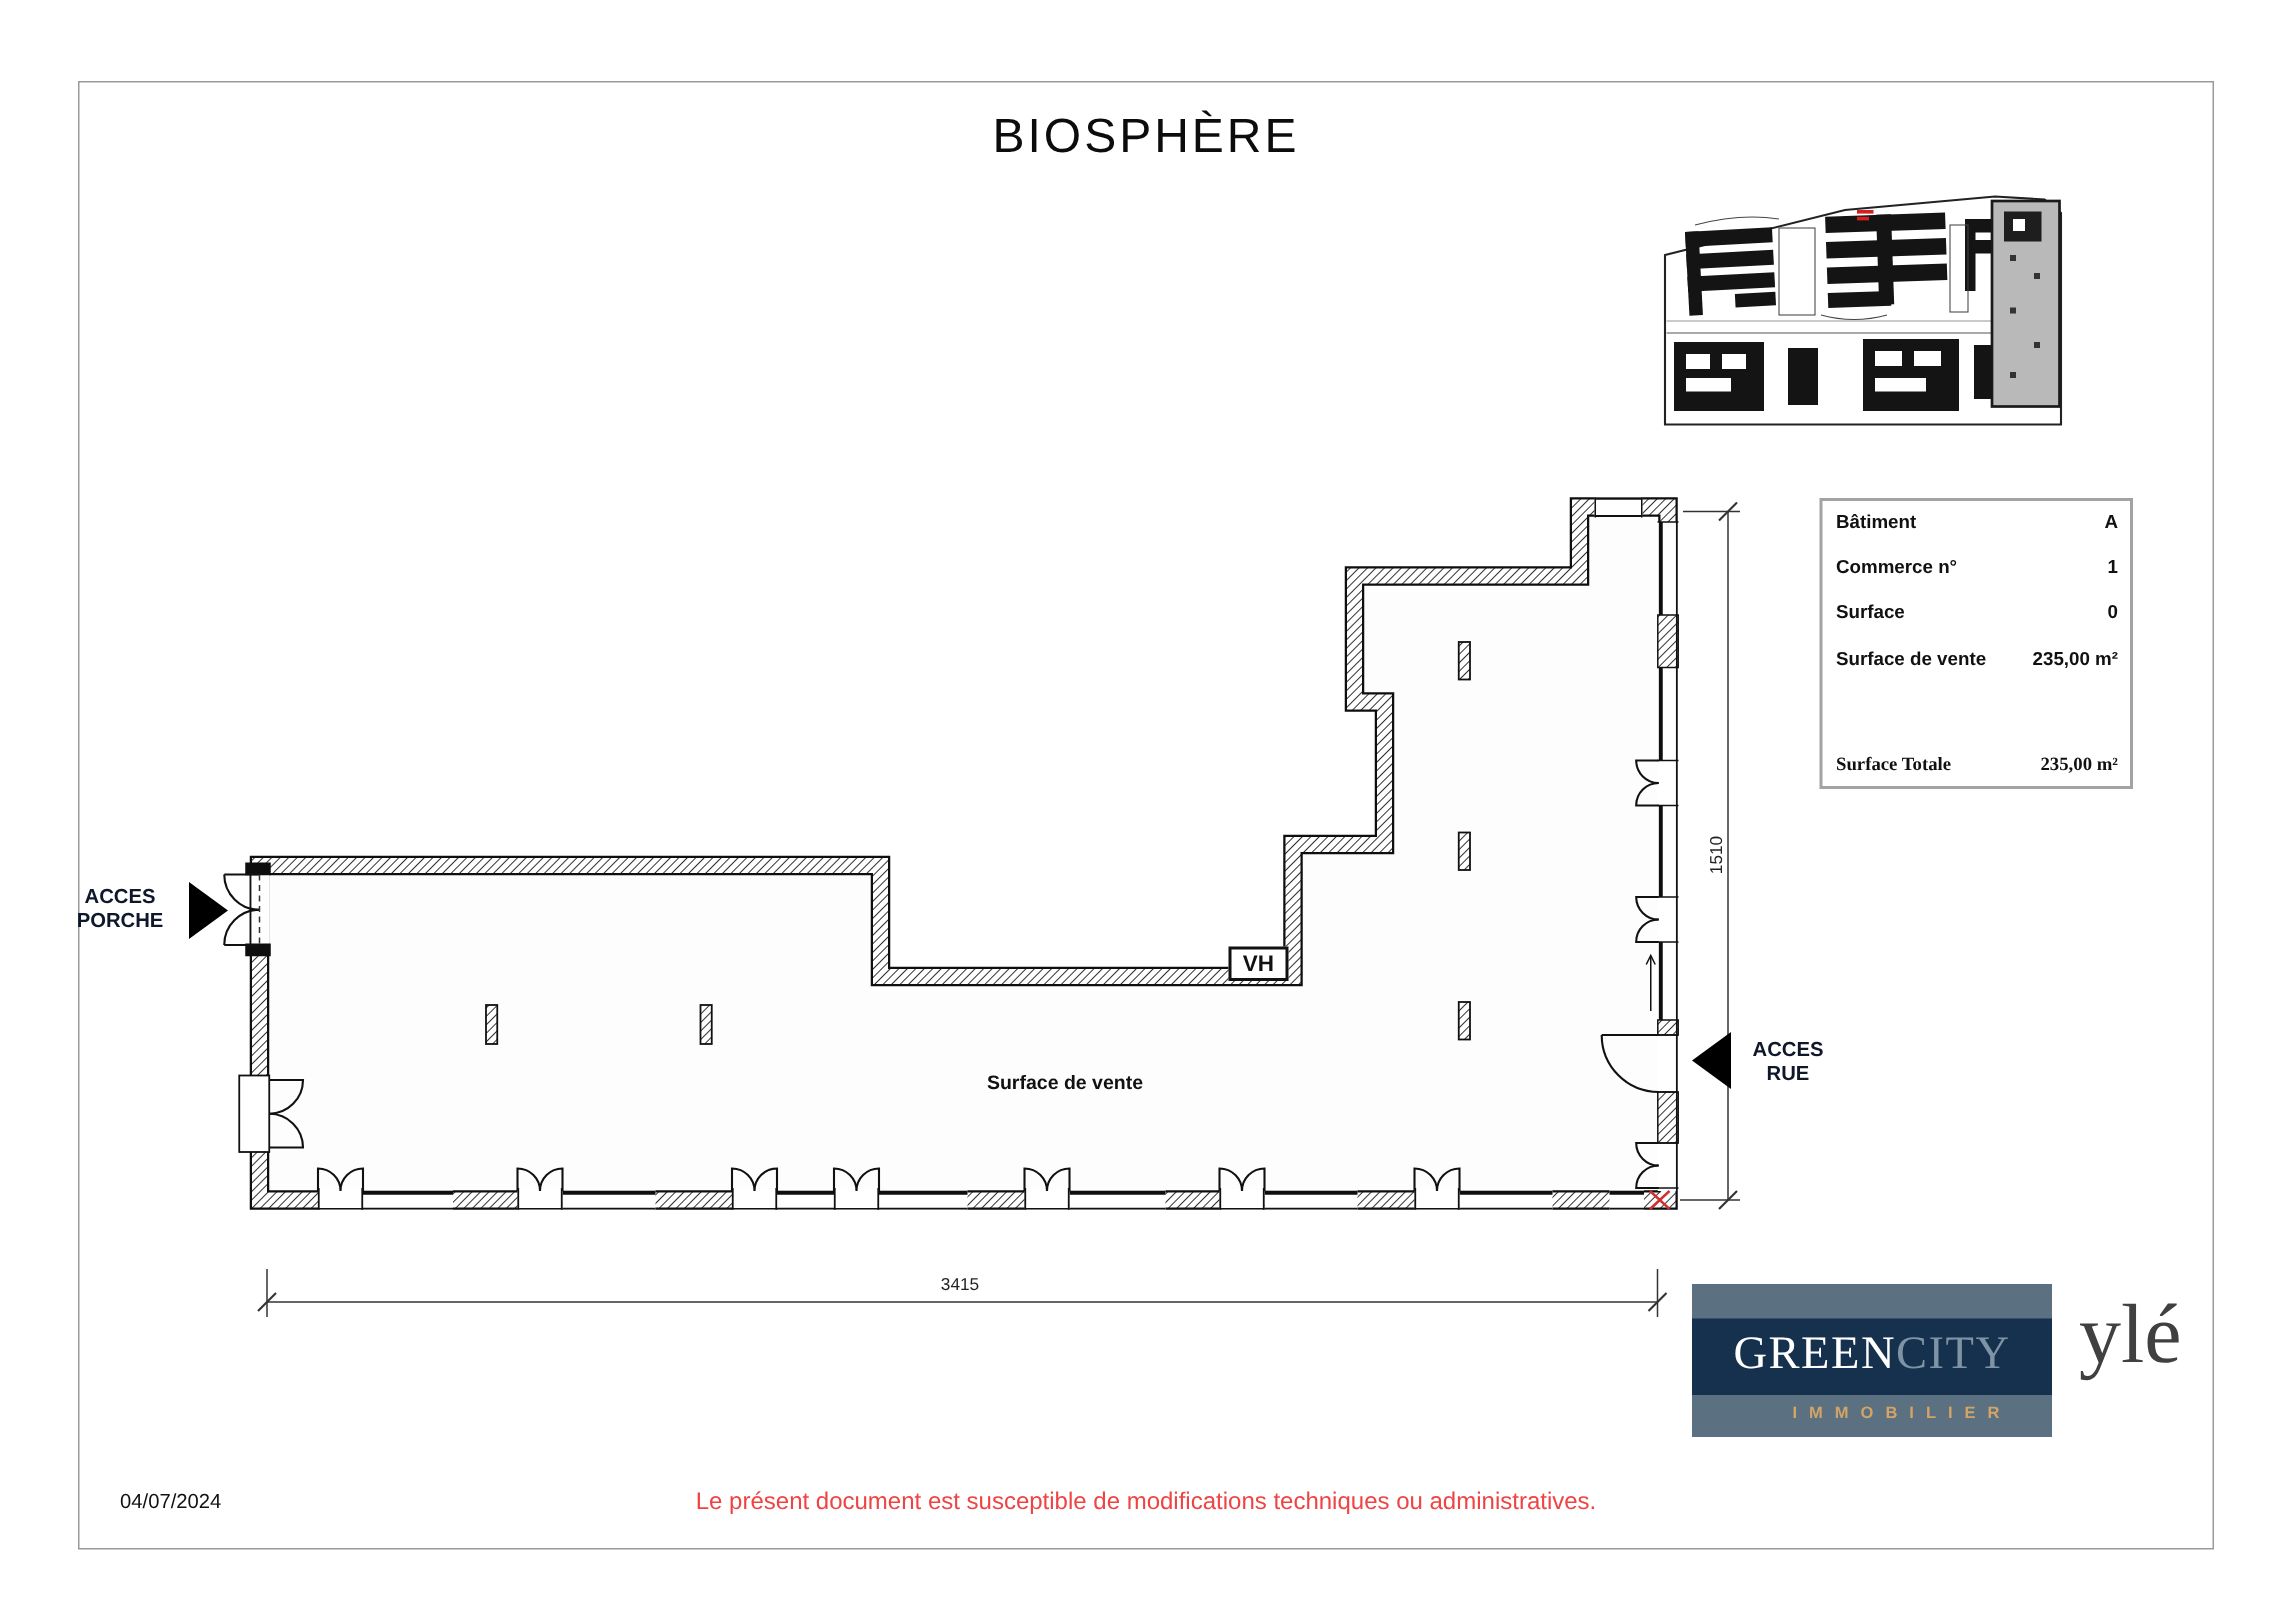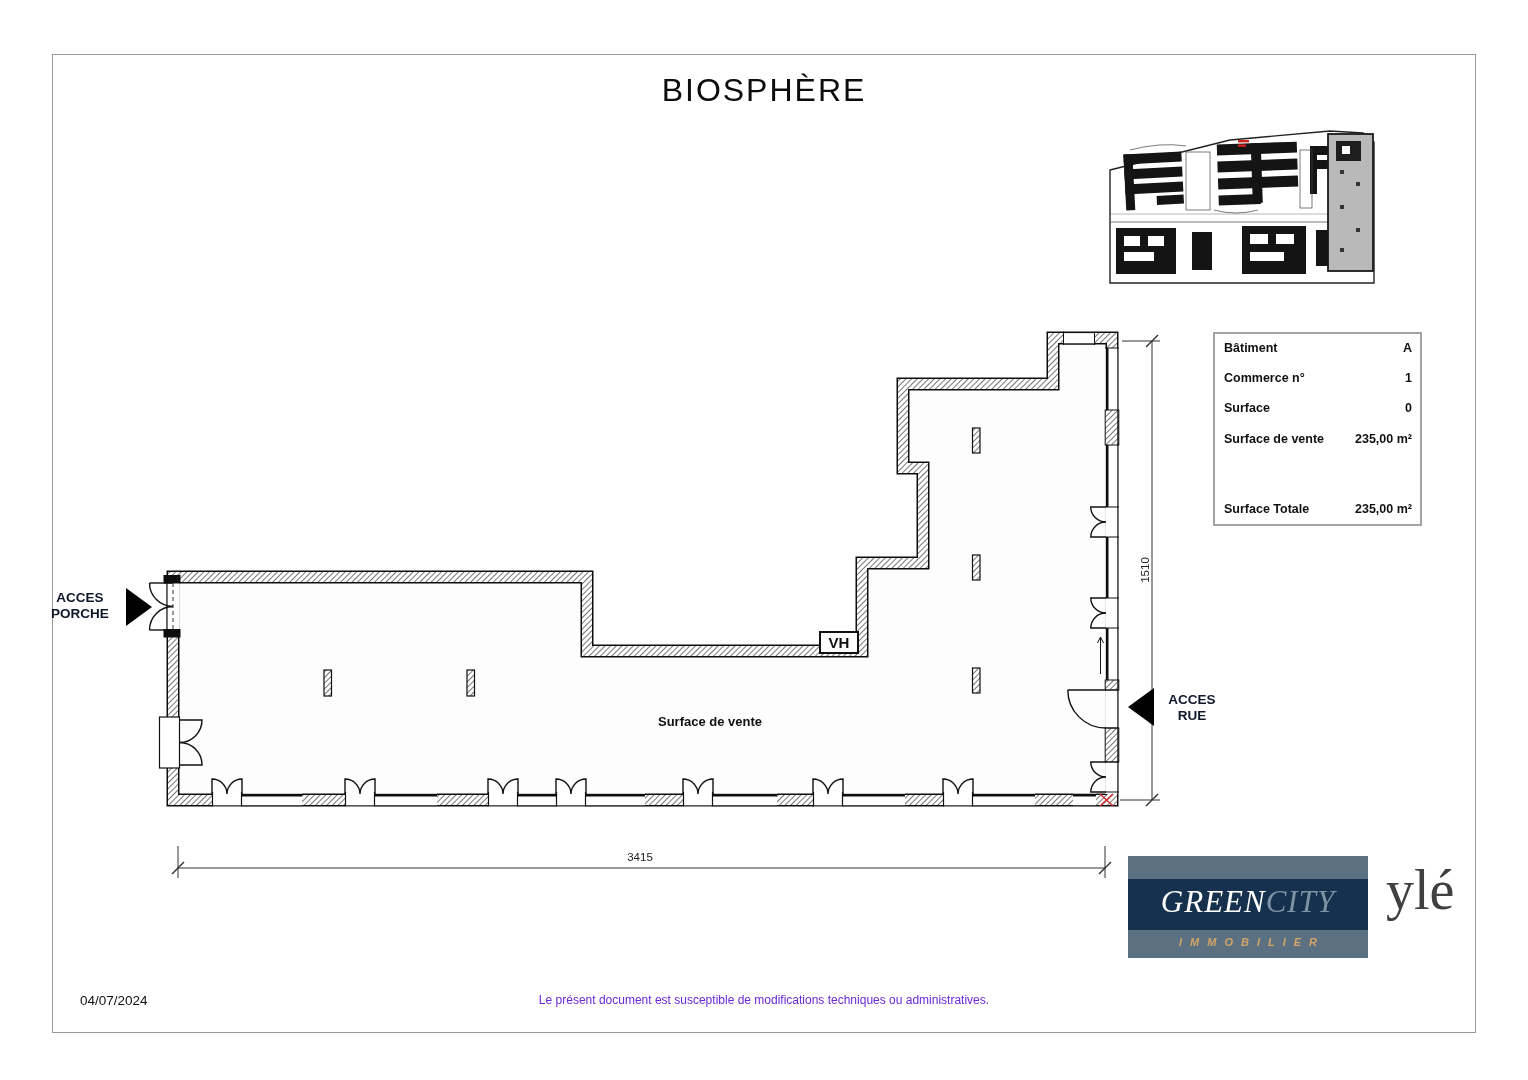--- a/index.html
+++ b/index.html
@@ -23,29 +23,29 @@
   #acces-rue-arrow{left:1128px;top:688px;}
   
   #room-label{left:600px;top:714px;width:220px;text-align:center;font-size:13px;font-weight:bold;}
   #vh-box{left:819px;top:631px;width:36px;height:19px;border:2px solid #111;background:#fff;
           text-align:center;font-size:15px;font-weight:bold;line-height:19px;}
   .dim-label{font-size:11.5px;color:#222;}
   #dim-width{left:600px;top:851px;width:80px;text-align:center;}
   #dim-height{left:1116px;top:563px;width:60px;height:14px;text-align:center;transform:rotate(-90deg);}
   
   #doc-date{left:80px;top:993px;font-size:13.5px;}
-  #disclaimer{left:0;top:993px;width:1528px;text-align:center;font-size:12px;color:#6d28d9;}
-  
-  #greencity-logo{left:1128px;top:856px;width:240px;height:102px;background:#5b7080;font-style:italic;}
+  #disclaimer{left:0;top:993px;width:1528px;text-align:center;font-size:16px;color:#ef4444;}
+  
+  #greencity-logo{left:1128px;top:856px;width:240px;height:102px;background:#5b7080;}
   #gc-band{position:absolute;left:0;top:23px;width:100%;height:51px;background:#16314e;}
   #gc-name{position:absolute;left:0;top:28px;width:100%;text-align:center;
            font-family:"Liberation Serif",serif;font-size:31px;letter-spacing:1px;}
   #gc-name .g1{color:#ffffff;}
   #gc-name .g2{color:#7e93a4;}
-  #gc-sub{position:absolute;left:0;top:80px;width:100%;text-align:center;color:#d2a467;
+  #gc-sub{position:absolute;left:16px;top:80px;width:100%;text-align:center;color:#d2a467;
           font-size:11px;font-weight:bold;letter-spacing:8px;text-indent:8px;}
   #yle-logo{left:1386px;top:858px;width:80px;font-family:Liberation Serif, serif;font-size:56px;color:#404040;}
   svg{position:absolute;left:0;top:0;}
 </style>
 </head>
 <body>
 
 <div id="canvas">
 
   <div class="abs" id="page-frame"></div>
@@ -326,21 +326,21 @@
       <span class="info-value">1</span>
     </div>
     <div class="info-row" style="top:66px;">
       <span class="info-label">Surface</span>
       <span class="info-value">0</span>
     </div>
     <div class="info-row" style="top:97px;">
       <span class="info-label">Surface de vente</span>
       <span class="info-value">235,00 m²</span>
     </div>
-    <div class="info-row" style="top:167px;">
+    <div class="info-row" style="top:167px;font-family:Liberation Serif, serif;">
       <span class="info-label">Surface Totale</span>
       <span class="info-value">235,00 m²</span>
     </div>
   </div>
 
   <div class="abs access-label" id="acces-porche-label">
     <div>ACCES</div>
     <div>PORCHE</div>
   </div>
   <div class="abs arrow-right" id="acces-porche-arrow"></div>

